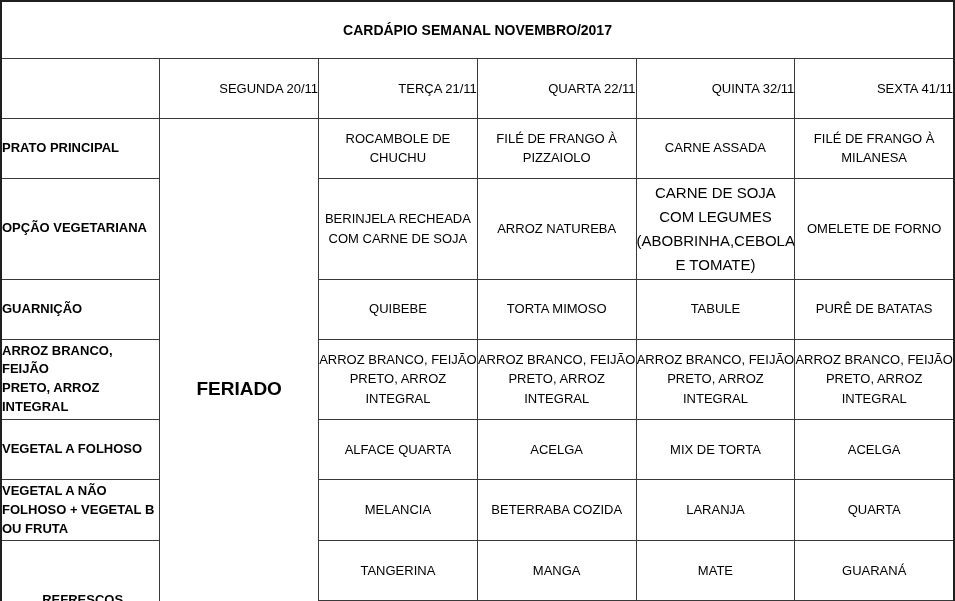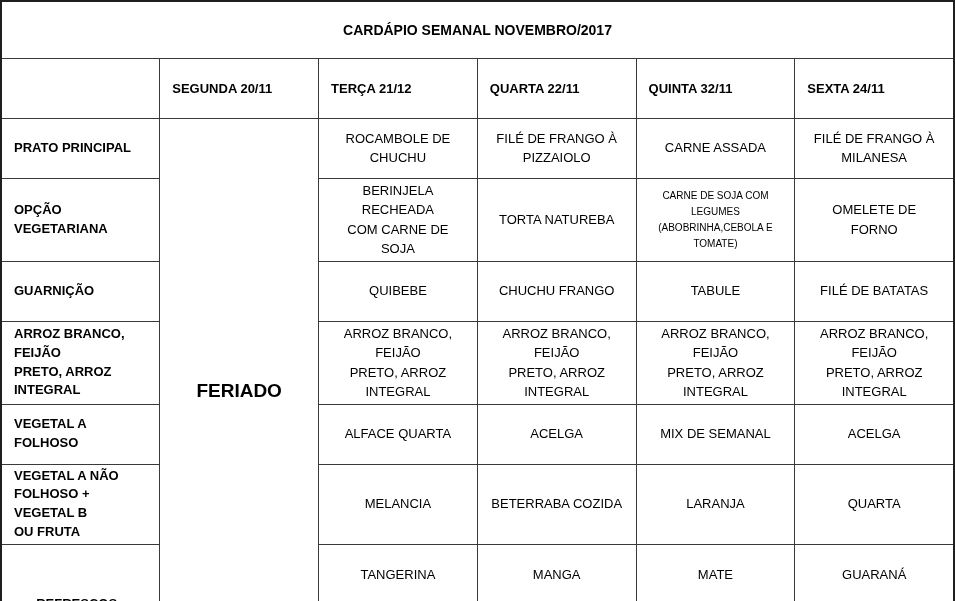--- a/index.html
+++ b/index.html
@@ -11,21 +11,21 @@
     border-collapse: collapse;
     table-layout: fixed;
     width: 955px;
     height: 601px;
     font-family: "Liberation Sans", sans-serif;
     color: #000000;
     background: #ffffff;
   }
   .menu-table td, .menu-table th {
     border: 1px solid #3a3a3a;
-    padding: 2px 12px;
+    padding: 2px 0;
     vertical-align: middle;
     overflow: hidden;
   }
   .menu-table {
     border: 2px solid #1f1f1f;
   }
   tr.title-row {
     height: 57px;
   }
   tr.header-row {
@@ -34,22 +34,22 @@
   tr.body-row {
     height: 60px;
   }
   .title-cell {
     text-align: center;
     font-weight: bold;
     font-size: 14px;
     letter-spacing: 0px;
   }
   .day-header {
-    text-align: left;
-    font-weight: bold;
+    text-align: right;
+    font-weight: normal;
     font-size: 13px;
     white-space: pre-line;
   }
   .row-label {
     text-align: left;
     font-weight: bold;
     font-size: 13px;
     padding-left: 6px;
     line-height: 1.45;
     white-space: pre-line;
@@ -59,21 +59,21 @@
     text-align: center;
     padding-left: 4px;
   }
   .menu-cell {
     text-align: center;
     font-size: 13px;
     line-height: 1.5;
     white-space: pre-line;
   }
   .menu-cell.small {
-    font-size: 10px;
+    font-size: 15px;
     line-height: 1.6;
   }
   .holiday-cell {
     text-align: center;
     font-weight: bold;
     font-size: 19px;
   }
 </style>
 </head>
 <body>
@@ -87,73 +87,73 @@
       <col style="width:16.66%">
       <col style="width:16.70%">
   </colgroup>
   <tbody>
     <tr class="title-row">
       <td class="title-cell" colspan="6">CARDÁPIO SEMANAL NOVEMBRO/2017</td>
     </tr>
     <tr class="header-row">
       <th class="day-header"></th>
       <th class="day-header">SEGUNDA  20/11</th>
-      <th class="day-header">TERÇA 21/12</th>
+      <th class="day-header">TERÇA 21/11</th>
       <th class="day-header">QUARTA 22/11</th>
       <th class="day-header">QUINTA 32/11</th>
-      <th class="day-header">SEXTA 24/11</th>
+      <th class="day-header">SEXTA 41/11</th>
     </tr>
 
     <tr class="body-row">
       <td class="row-label">PRATO PRINCIPAL</td>
       <td class="holiday-cell" rowspan="8">FERIADO</td>
       <td class="menu-cell">ROCAMBOLE DE CHUCHU</td>
       <td class="menu-cell">FILÉ DE FRANGO À
 PIZZAIOLO</td>
       <td class="menu-cell">CARNE ASSADA</td>
       <td class="menu-cell">FILÉ DE FRANGO À
 MILANESA</td>
     </tr>
 
     <tr class="body-row">
       <td class="row-label">OPÇÃO VEGETARIANA</td>
       <td class="menu-cell">BERINJELA RECHEADA
 COM CARNE DE SOJA</td>
-      <td class="menu-cell">TORTA NATUREBA</td>
+      <td class="menu-cell">ARROZ NATUREBA</td>
       <td class="menu-cell small">CARNE DE SOJA COM LEGUMES
 (ABOBRINHA,CEBOLA E TOMATE)</td>
       <td class="menu-cell">OMELETE DE FORNO</td>
     </tr>
 
     <tr class="body-row">
       <td class="row-label">GUARNIÇÃO</td>
       <td class="menu-cell">QUIBEBE</td>
-      <td class="menu-cell">CHUCHU FRANGO</td>
+      <td class="menu-cell">TORTA MIMOSO</td>
       <td class="menu-cell">TABULE</td>
-      <td class="menu-cell">FILÉ DE BATATAS</td>
+      <td class="menu-cell">PURÊ DE BATATAS</td>
     </tr>
 
     <tr class="body-row">
       <td class="row-label">ARROZ BRANCO, FEIJÃO
 PRETO, ARROZ INTEGRAL</td>
       <td class="menu-cell">ARROZ BRANCO, FEIJÃO
 PRETO, ARROZ INTEGRAL</td>
       <td class="menu-cell">ARROZ BRANCO, FEIJÃO
 PRETO, ARROZ INTEGRAL</td>
       <td class="menu-cell">ARROZ BRANCO, FEIJÃO
 PRETO, ARROZ INTEGRAL</td>
       <td class="menu-cell">ARROZ BRANCO, FEIJÃO
 PRETO, ARROZ INTEGRAL</td>
     </tr>
 
     <tr class="body-row">
       <td class="row-label">VEGETAL A FOLHOSO</td>
       <td class="menu-cell">ALFACE QUARTA</td>
       <td class="menu-cell">ACELGA</td>
-      <td class="menu-cell">MIX DE SEMANAL</td>
+      <td class="menu-cell">MIX DE TORTA</td>
       <td class="menu-cell">ACELGA</td>
     </tr>
 
     <tr class="body-row">
       <td class="row-label">VEGETAL A NÃO
 FOLHOSO + VEGETAL B
 OU FRUTA</td>
       <td class="menu-cell">MELANCIA</td>
       <td class="menu-cell">BETERRABA COZIDA</td>
       <td class="menu-cell">LARANJA</td>

